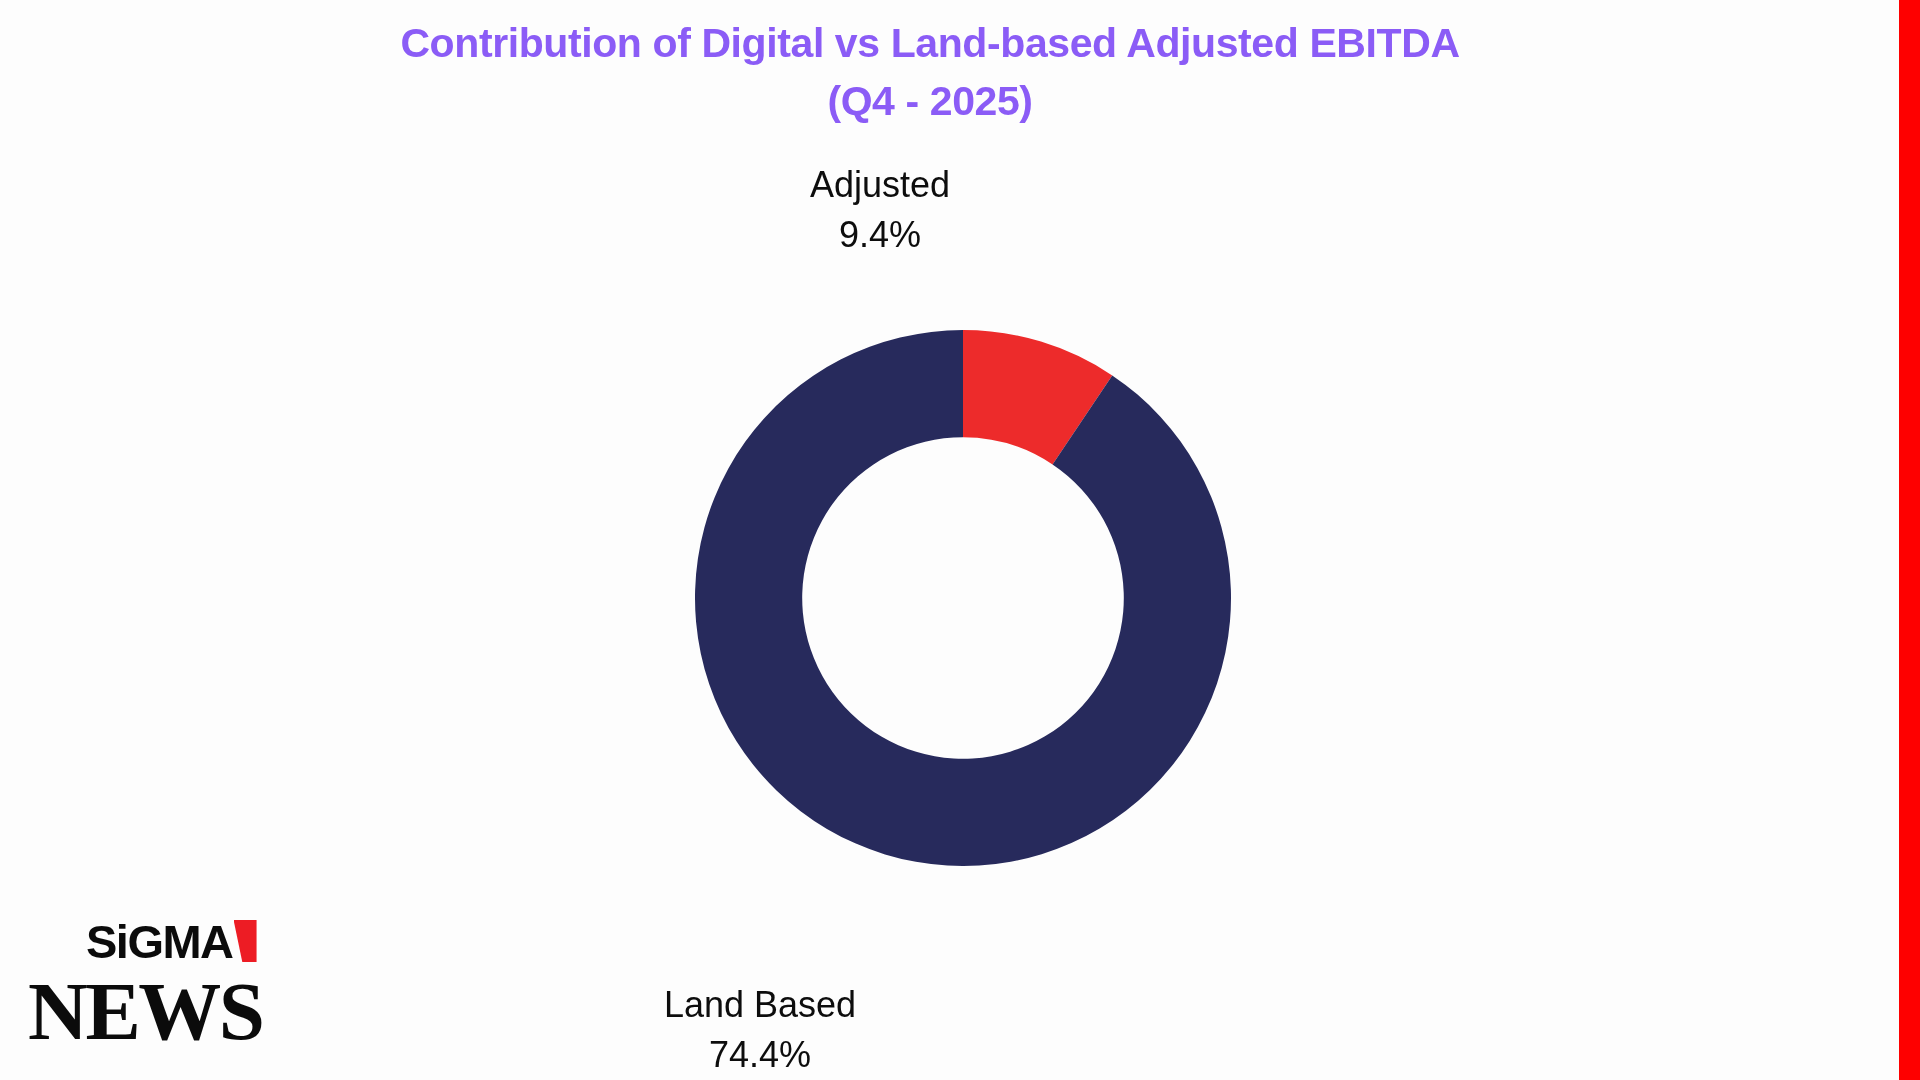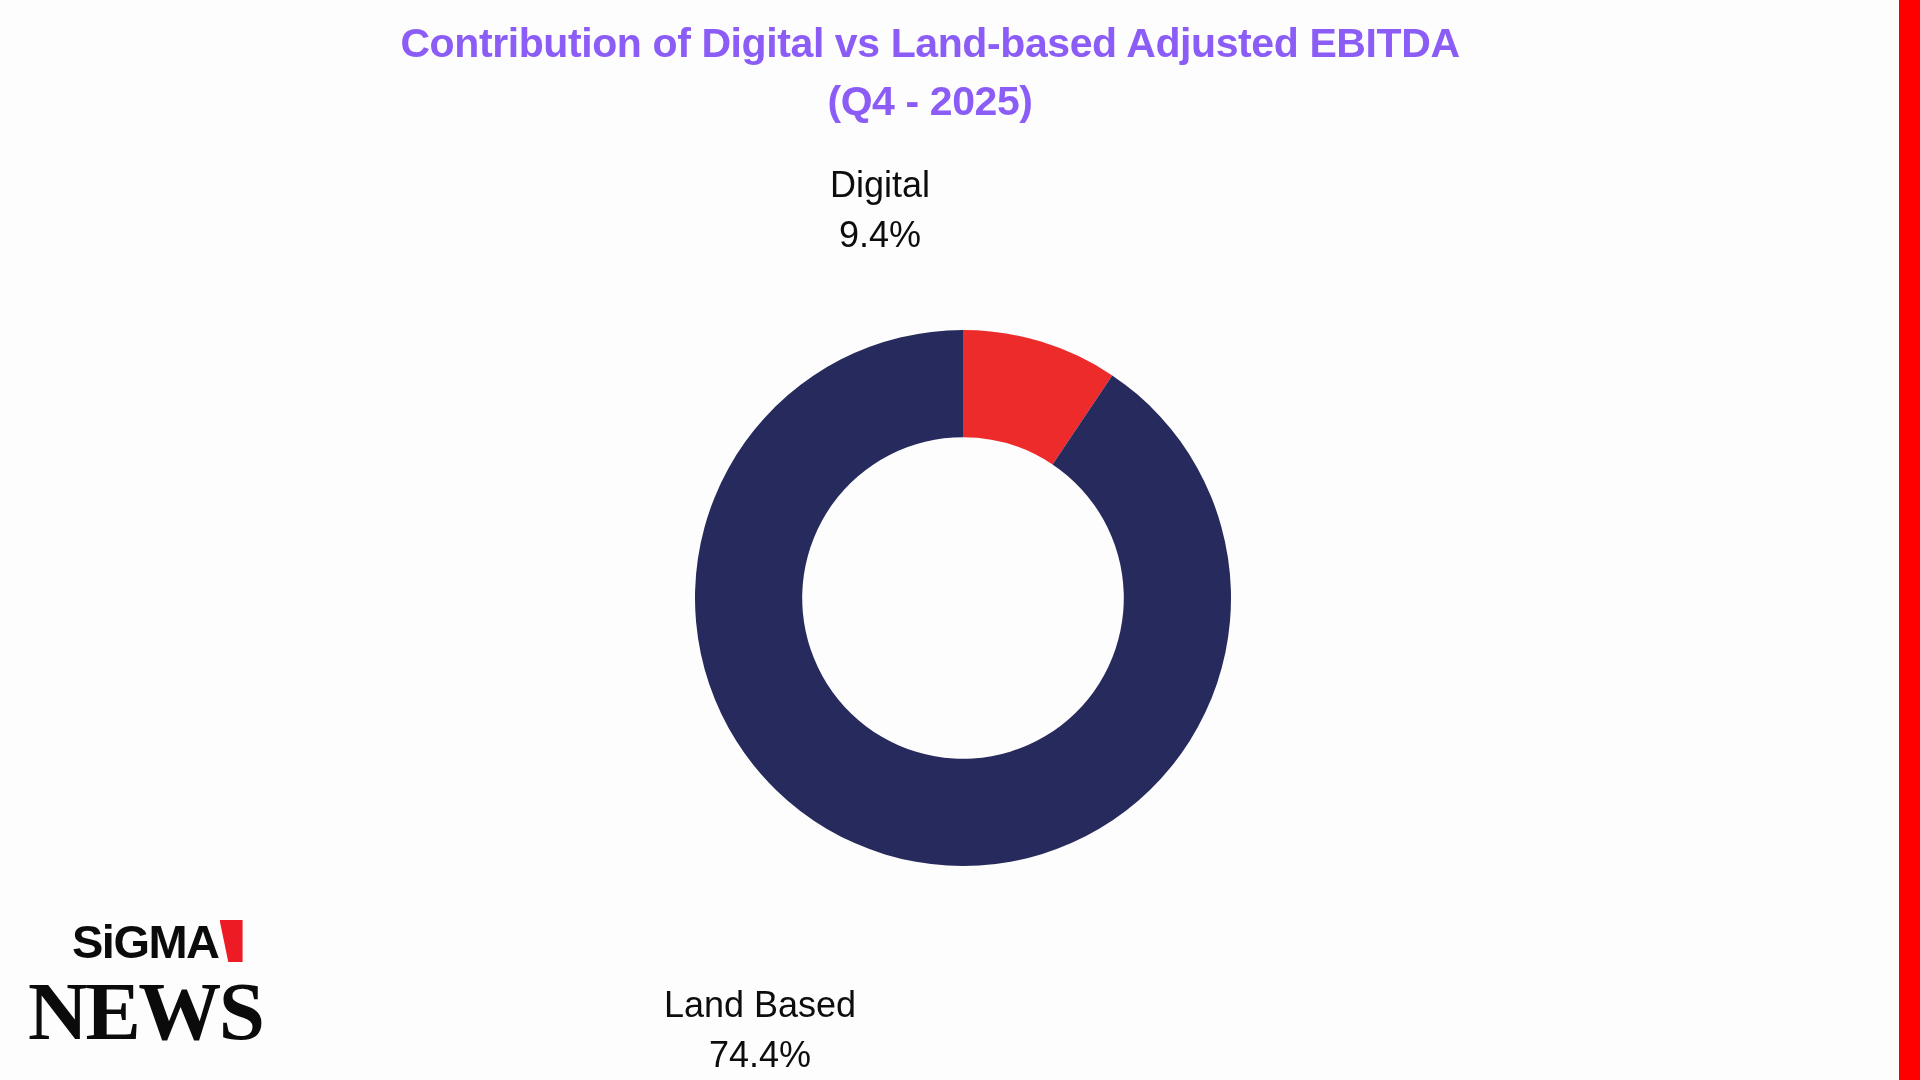--- a/index.html
+++ b/index.html
@@ -86,21 +86,21 @@
   #brand-logo {
     position: absolute;
     left: 28px;
     bottom: 14px;
     width: 330px;
     height: 150px;
   }
   #brand-logo-top {
     position: relative;
     height: 56px;
-    margin-left: 44px;
+    margin-left: 58px;
   }
   #brand-logo-sigma {
     font-family: "Liberation Sans", sans-serif;
     font-weight: bold;
     font-size: 47px;
     line-height: 52px;
     letter-spacing: -1.5px;
     color: #0b0b0b;
     display: inline-block;
     vertical-align: top;
@@ -137,21 +137,21 @@
 
   <svg id="donut-svg" viewBox="0 0 536 536">
     <g id="donut-slices" transform="translate(268,268)">
 
     <path d="M 1.6410267108574532e-14 -268 A 268 268 0 0 1 149.2426652188344 -222.59970098447778 L 89.54559913130063 -133.55982059068666 A 160.79999999999998 160.79999999999998 0 0 0 9.84616026514472e-15 -160.79999999999998 Z" fill="#ed2b2b"></path>
         <path d="M 149.2426652188344 -222.59970098447778 A 268 268 0 1 1 -4.923080132572359e-14 -268 L -2.953848079543416e-14 -160.79999999999998 A 160.79999999999998 160.79999999999998 0 1 0 89.54559913130063 -133.55982059068666 Z" fill="#272a5c"></path>
       </g>
   </svg>
 
   <div class="slice-label" id="label-digital">
-    <span class="slice-label-name">Digital</span>
+    <span class="slice-label-name">Adjusted</span>
     <span class="slice-label-value">9.4%</span>
   </div>
 
   <div class="slice-label" id="label-land-based">
     <span class="slice-label-name">Land Based</span>
     <span class="slice-label-value">74.4%</span>
   </div>
 
 </div>
 

